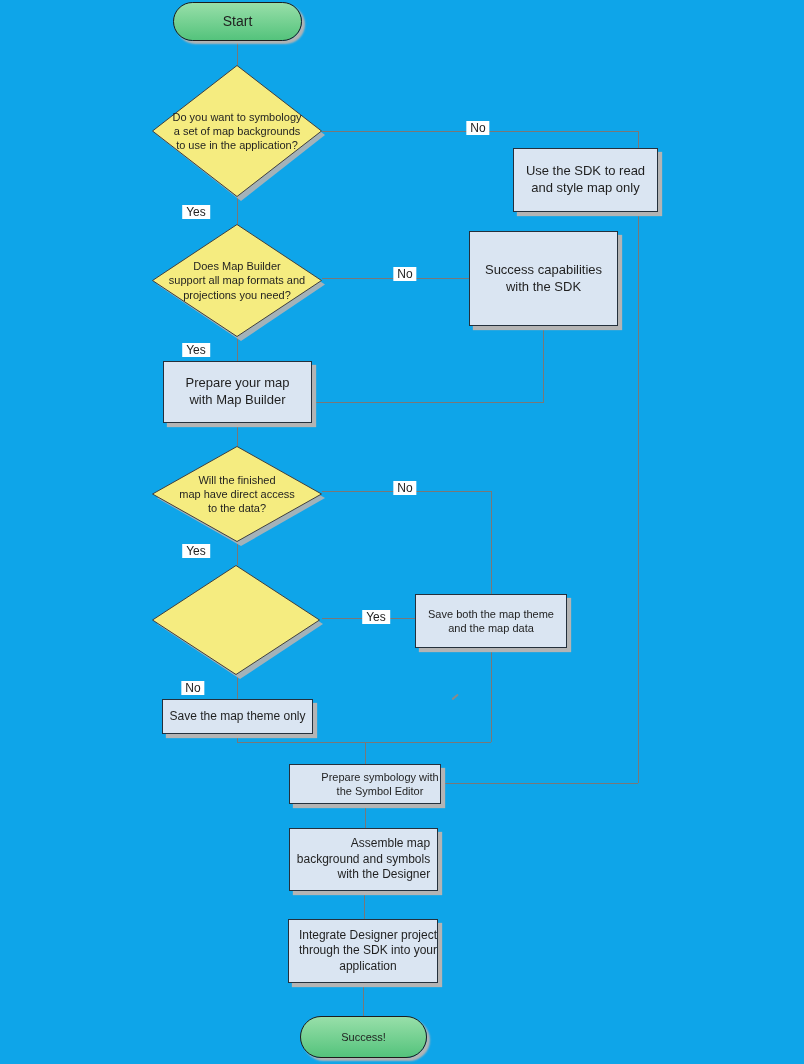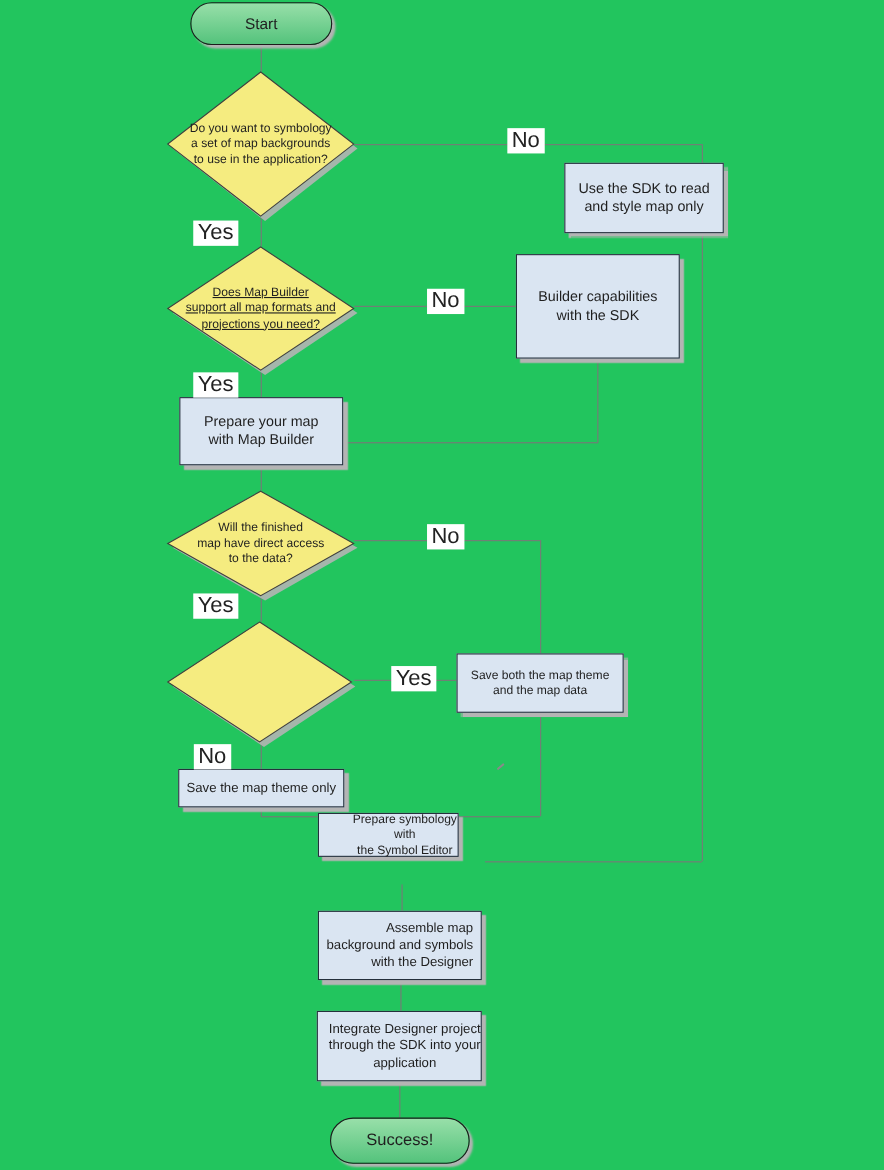--- a/index.html
+++ b/index.html
@@ -1,17 +1,17 @@
 <!DOCTYPE html>
 <html style="--decision-fill: #f5ec80; --decision-border: #3f3f3f; --process-fill: #dae5f2; --process-border: #24303c; --terminator-gradient-top: #98dfa9; --terminator-gradient-bottom: #54c37c; --terminator-border: #1c1c1c; --connector: #787878; --shadow: #b4b4b4; --text: #1f1f1f;"><head>
 <meta charset="utf-8">
 <style>
   html,body{margin:0;padding:0;background:#ffffff;}
   #canvas{
-    position:relative;width:804px;height:1064px;background:#22c55e;overflow:hidden;
+    position:relative;width:804px;height:1064px;background:#0ea5e9;overflow:hidden;
     font-family:"Liberation Sans", sans-serif;color:var(--text,#1f1f1f);
   }
   .line{position:absolute;background:var(--connector,#787878);z-index:1;}
   .hline{height:1px;}
   .vline{width:1px;}
   .node{position:absolute;z-index:2;display:flex;align-items:center;justify-content:center;text-align:center;box-sizing:border-box;}
   .node-text{white-space:pre-line;line-height:1.28;z-index:3;}
   .process{
     background:var(--process-fill,#dae5f2);
     border:1px solid var(--process-border,#24303c);
@@ -21,23 +21,23 @@
     background:linear-gradient(180deg,var(--terminator-gradient-top,#98dfa9) 0%,var(--terminator-gradient-bottom,#54c37c) 100%);
     border:1.4px solid var(--terminator-border,#1c1c1c);
     border-radius:21px;
     box-shadow:3px 3px 2px var(--shadow,#b4b4b4);
   }
   .diamond{background:transparent;}
   .diamond svg{position:absolute;left:0;top:0;overflow:visible;}
   .diamond .node-text{position:relative;font-size:11px;}
   .edge-label{
     position:absolute;z-index:4;transform:translate(-50%,-50%);
-    background:#ffffff;padding:0 4px;font-size:20px;color:#222;
+    background:#ffffff;padding:0 4px;font-size:12px;color:#222;
   }
-  .fs11{font-size:11px;} .fs12{font-size:12px;} .fs13{font-size:13px;} .fs14{font-size:14px;} .fs15{font-size:15px;}
+  .fs11{font-size:11px;} .fs12{font-size:12px;} .fs13{font-size:13px;} .fs14{font-size:14px;} .fs15{font-size:11px;}
   .stray{position:absolute;width:8px;height:1.6px;background:#8a8a8a;transform:rotate(-40deg);z-index:1;border-radius:1px;}
 </style>
 </head>
 <body>
 
 <div id="canvas">
 
   <div class="line vline" style="left:237px;top:41px;height:24px;"></div>
   <div class="line hline" style="left:322px;top:131px;width:316px;"></div>
   <div class="line vline" style="left:638px;top:131px;height:652px;"></div>
@@ -73,32 +73,32 @@
     <span class="node-text">Do you want to symbology
 a set of map backgrounds
 to use in the application?</span>
   </div>
 
   <div class="node process fs13" style="left:513px;top:148px;width:145px;height:64px;">
     <span class="node-text">Use the SDK to read
 and style map only</span>
   </div>
 
-  <div class="node diamond" style="left:152px;top:224px;width:170px;height:113px;text-decoration:underline;">
+  <div class="node diamond" style="left:152px;top:224px;width:170px;height:113px;">
     <svg width="176" height="119">
       <polygon points="89,4 173,60.5 89,117 5,60.5" style="fill:var(--shadow);opacity:0.9;"></polygon>
       <polygon points="85,0.5 169.5,56.5 85,112.5 0.5,56.5" style="fill:var(--decision-fill);stroke:var(--decision-border);stroke-width:1;"></polygon>
     </svg>
     <span class="node-text">Does Map Builder
 support all map formats and
 projections you need?</span>
   </div>
 
   <div class="node process fs13" style="left:469px;top:231px;width:149px;height:95px;">
-    <span class="node-text">Builder capabilities
+    <span class="node-text">Success capabilities
 with the SDK</span>
   </div>
 
   <div class="node process fs13" style="left:163px;top:361px;width:149px;height:62px;">
     <span class="node-text">Prepare your map
 with Map Builder</span>
   </div>
 
   <div class="node diamond" style="left:152px;top:446px;width:170px;height:96px;">
     <svg width="176" height="102">
@@ -119,21 +119,21 @@
 
   <div class="node process fs11" style="left:415px;top:594px;width:152px;height:54px;">
     <span class="node-text">Save both the map theme
 and the map data</span>
   </div>
 
   <div class="node process fs12" style="left:162px;top:699px;width:151px;height:35px;">
     <span class="node-text">Save the map theme only</span>
   </div>
 
-  <div class="node process fs11" style="left:289px;top:739px;width:128px;height:40px;padding-left:30px;">
+  <div class="node process fs11" style="left:289px;top:764px;width:152px;height:40px;padding-left:30px;">
     <span class="node-text">Prepare symbology with
 the Symbol Editor</span>
   </div>
 
   <div class="node process fs12" style="left:289px;top:828px;width:149px;height:63px;text-align:right;">
     <span class="node-text">Assemble map
 background and symbols
 with the Designer</span>
   </div>
 

